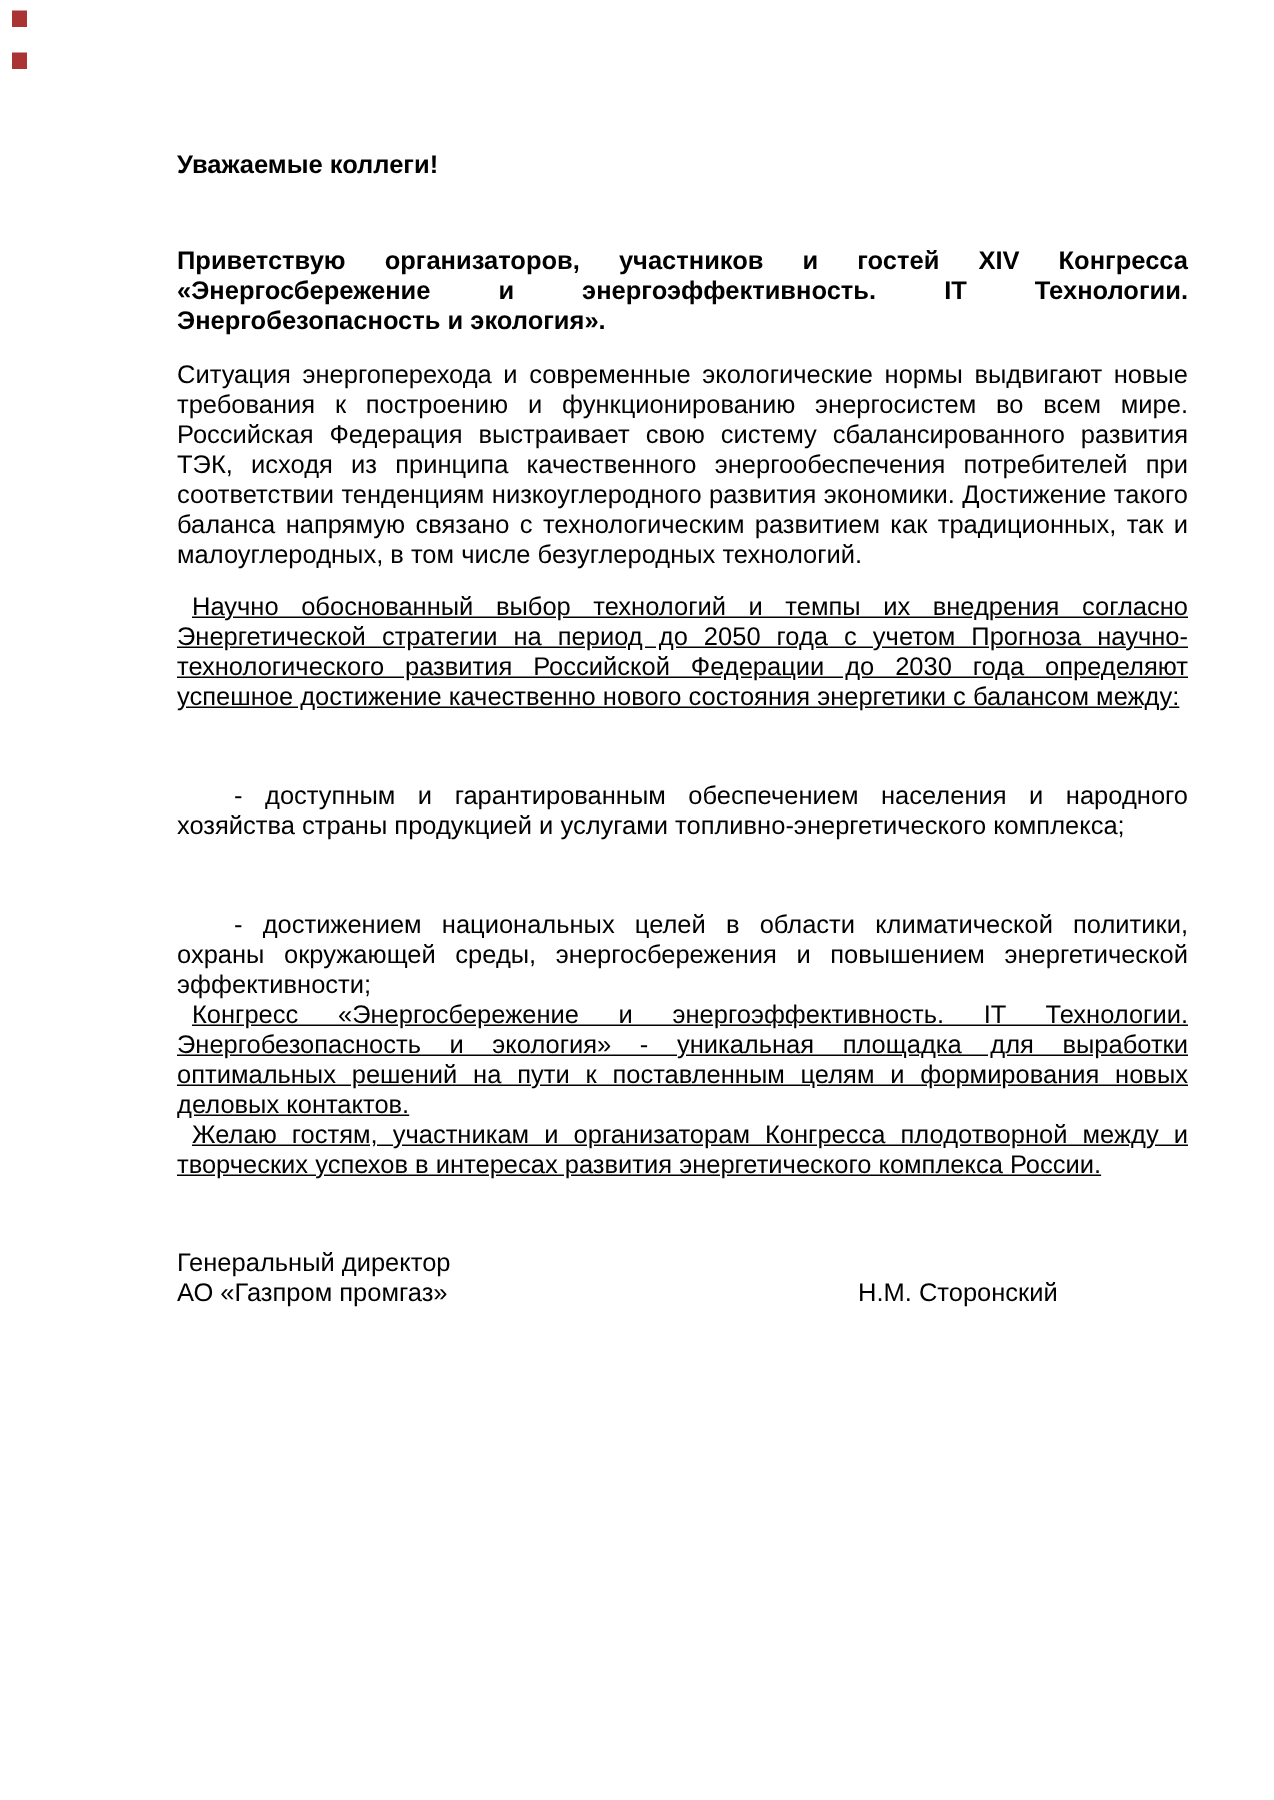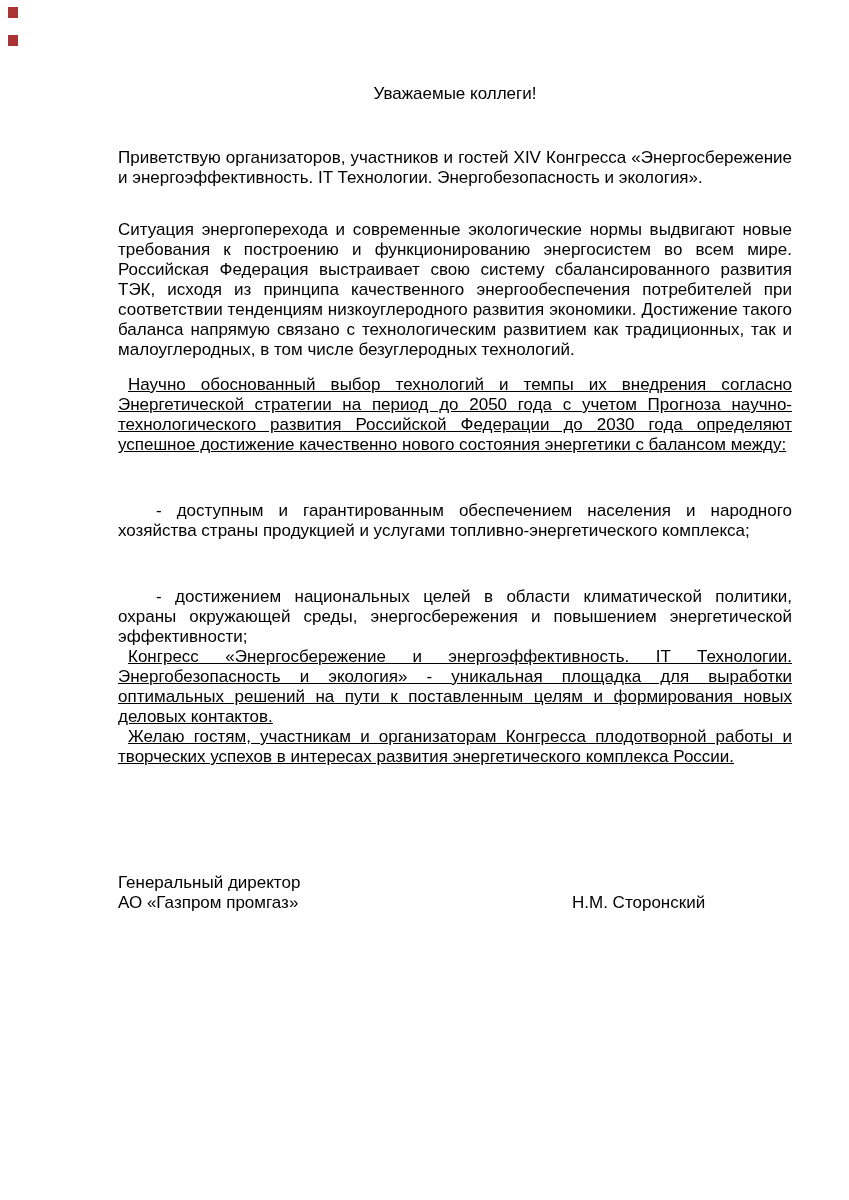--- a/index.html
+++ b/index.html
@@ -25,35 +25,35 @@
   .corner-mark.mark-1 { left: 8px; top: 7px; }
   .corner-mark.mark-2 { left: 8px; top: 35px; }
 
   .content {
     position: absolute;
     left: 118px;
     top: 84px;
     width: 674px;
   }
   .doc-title {
-    font-weight: normal;
-    text-align: center;
-    margin: 0 0 44px 0;
+    font-weight: bold;
+    text-align: left;
+    margin: 16px 0 44px 0;
   }
   p {
     margin: 0;
     text-align: justify;
   }
-  .gap-after-p1 { margin-bottom: 32px; }
+  .gap-after-p1 { margin-bottom: 16px; font-weight: bold; }
   .gap-after-p2 { margin-bottom: 15px; }
   .p-indent { text-indent: 10px; text-decoration: underline; }
   .p-dash   { text-indent: 38px; margin-top: 46px; }
 
   .signature {
-    margin-top: 106px;
+    margin-top: 45px;
   }
   .sig-row {
     position: relative;
   }
   .sig-name {
     position: absolute;
     left: 454px;
     top: 0;
     white-space: nowrap;
   }
@@ -75,21 +75,21 @@
   <p class="p-indent">Научно обоснованный выбор технологий и темпы их внедрения согласно Энергетической стратегии на период до 2050 года с учетом Прогноза научно-технологического развития Российской Федерации до 2030 года определяют успешное достижение качественно нового состояния энергетики с балансом между:</p>
 
   <p class="p-dash">- доступным и гарантированным обеспечением населения и народного хозяйства страны продукцией и услугами топливно-энергетического комплекса;</p>
 
   <p class="p-dash">- достижением национальных целей в области климатической политики, охраны окружающей среды, энергосбережения и повышением энергетической эффективности;</p>
 
 
   <p class="p-indent">Конгресс «Энергосбережение и энергоэффективность. IT Технологии. Энергобезопасность и экология» - уникальная площадка для выработки оптимальных решений на пути к поставленным целям и формирования новых деловых контактов.</p>
 
 
-  <p class="p-indent">Желаю гостям, участникам и организаторам Конгресса плодотворной работы и творческих успехов в интересах развития энергетического комплекса России.</p>
+  <p class="p-indent">Желаю гостям, участникам и организаторам Конгресса плодотворной между и творческих успехов в интересах развития энергетического комплекса России.</p>
 
   <div class="signature">
     <div>Генеральный директор</div>
     <div class="sig-row">
       <span>АО «Газпром промгаз»</span>
       <span class="sig-name">Н.М. Сторонский</span>
     </div>
   </div>
 
 </div>

